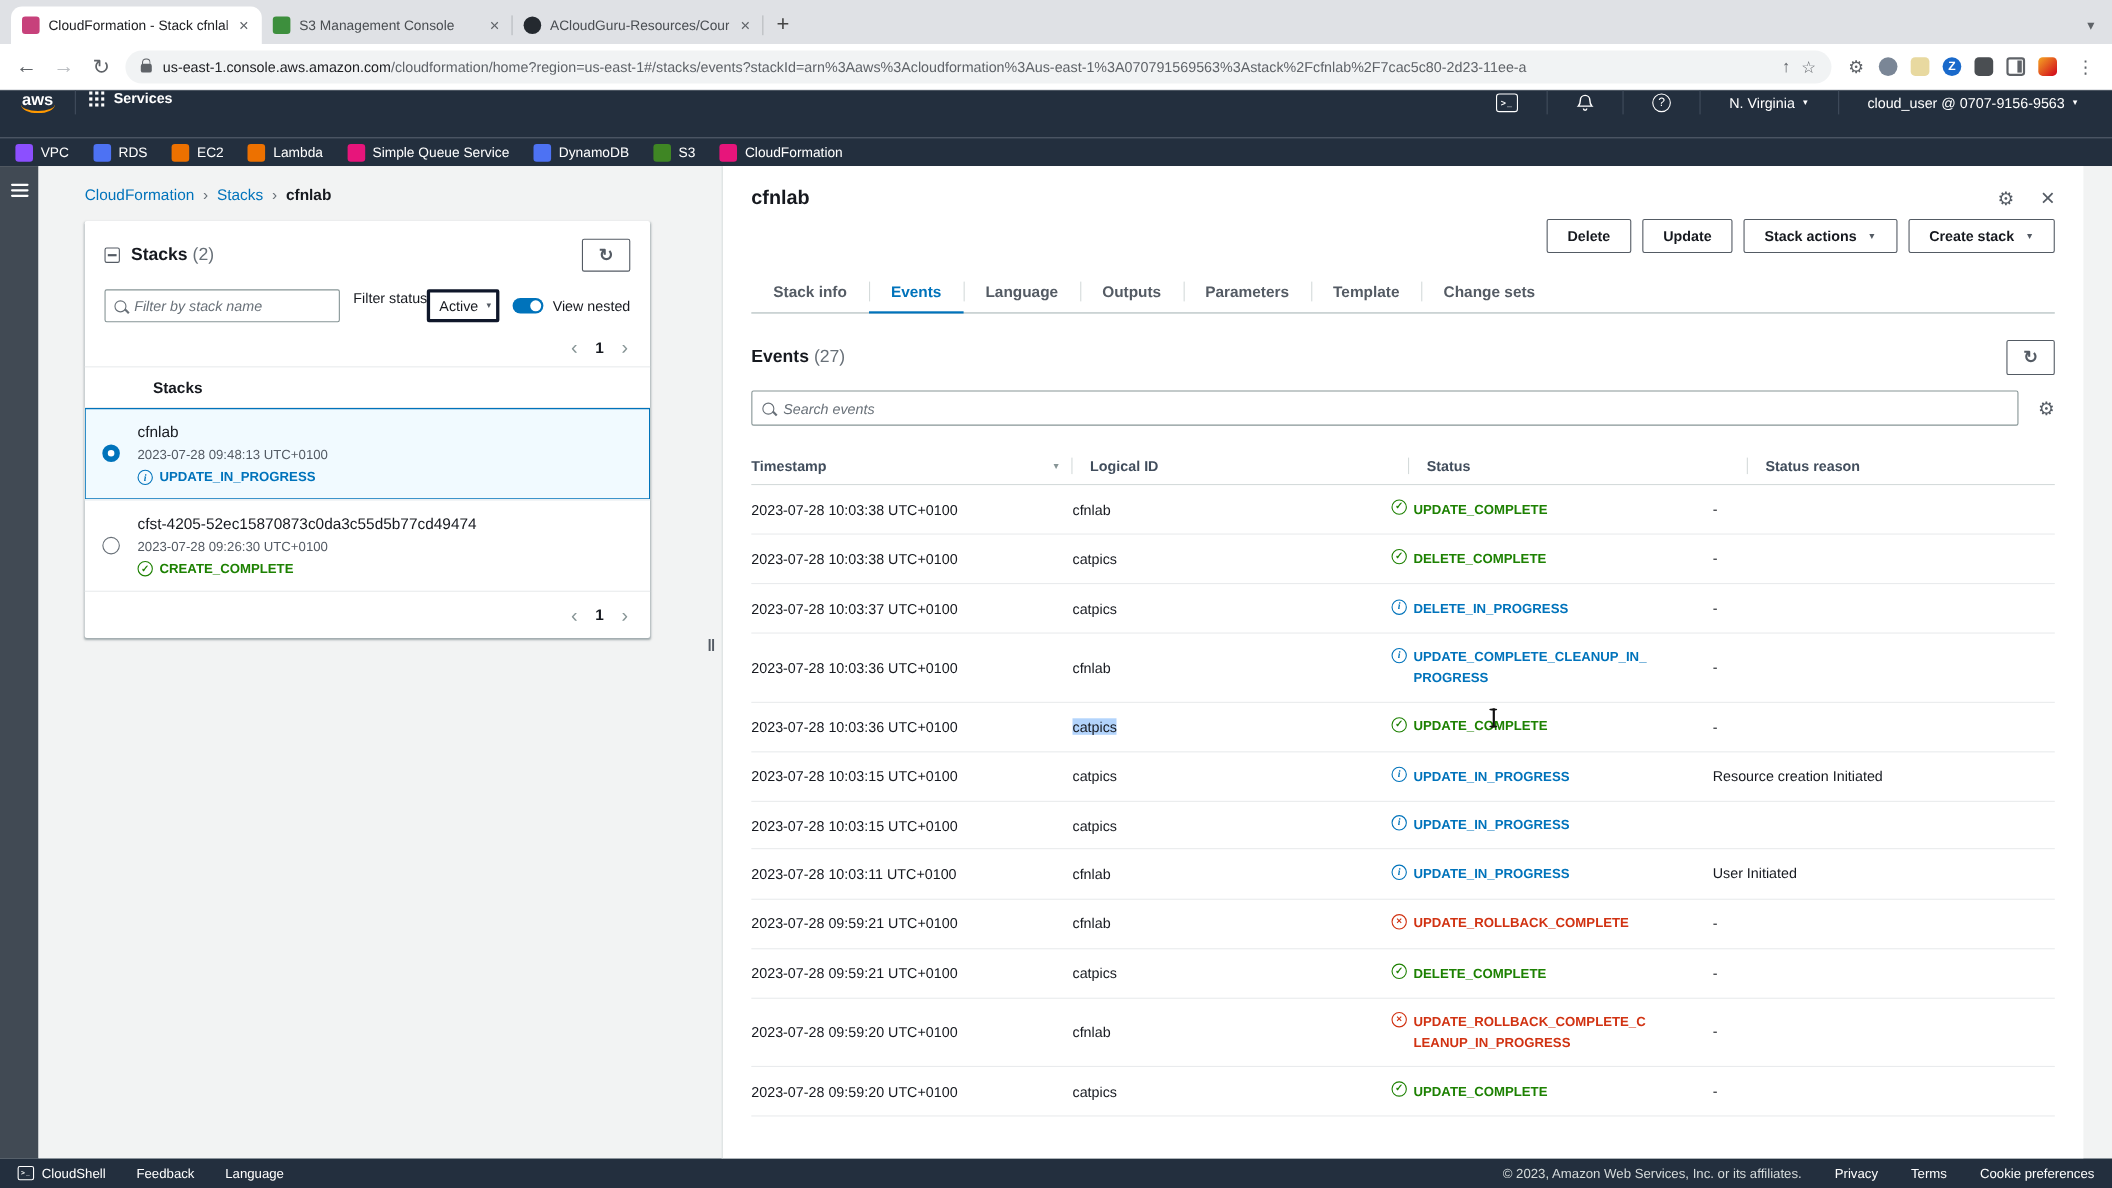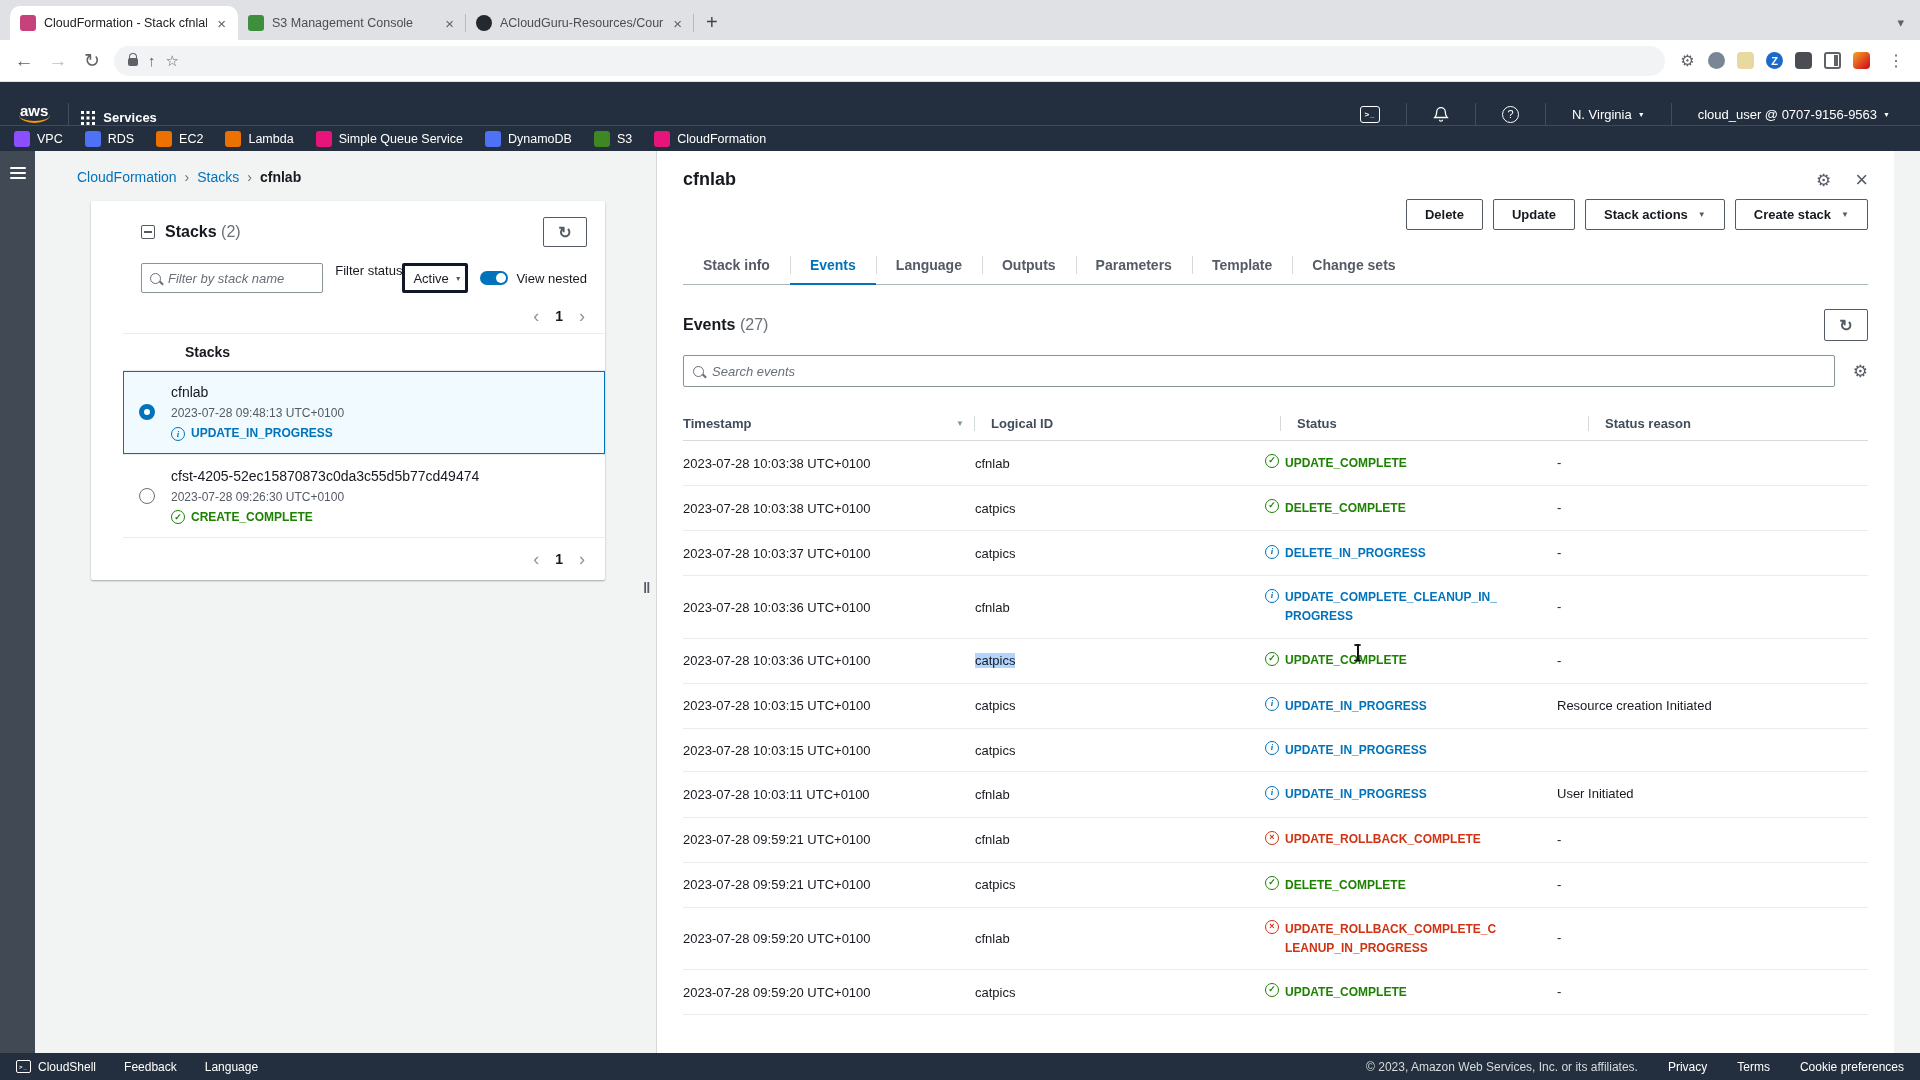--- a/index.html
+++ b/index.html
@@ -35,21 +35,21 @@
   .ext.onepw { border-radius:50%; background:#7a8696; }
   .ext.notes { background:#e8d9a0; }
   .ext.zot   { border-radius:50%; background:#1a6acb; font-weight:bold; }
   .ext.puzzle{ background:#4a4e52; }
   .ext.panel { background:none; border:2px solid #5f6368; border-radius:3px; position:relative; }
   .ext.panel::after { content:""; position:absolute; right:1px; top:1px; bottom:1px; width:4px; background:#5f6368; }
   .ext.flame { background:linear-gradient(135deg,#f5a623,#d0021b); }
   .menu3 { color:#5f6368; font-size:16px; padding:0 4px; }
 
   
-  .awsnav { height:43px; background:#232f3e; display:flex; align-items:flex-end; padding:0 16px; color:#fff; }
+  .awsnav { height:43px; background:#232f3e; display:flex; align-items:flex-start; padding:0 16px; color:#fff; }
   .awslogo { font-weight:bold; font-size:15px; color:#fff; position:relative; padding:0 8px 6px 4px; }
   .awslogo::after { content:""; position:absolute; left:3px; right:6px; bottom:2px; height:8px;
                     border-bottom:2.5px solid #ff9900; border-radius:0 0 60% 60% / 0 0 100% 100%; }
   .nav-divider { width:1px; height:22px; background:#414d5c; margin:0 12px; }
   .services { display:flex; align-items:center; gap:8px; font-size:13px; font-weight:bold; }
   .nav-search { margin-left:18px; width:560px; height:30px; border:1px solid #6c7888; border-radius:2px;
                 display:flex; align-items:center; padding:0 10px; gap:8px; color:#95a5b5; font-size:13px; }
   .nav-search .ph { font-style:italic; }
   .nav-search .shortcut { margin-left:auto; font-size:12px; color:#8d9dac; }
   .mag { width:11px; height:11px; border:1.6px solid #95a5b5; border-radius:50%; position:relative; flex:none; }
@@ -74,21 +74,21 @@
   .hamb span { display:block; height:2px; background:#fff; margin-bottom:3px; border-radius:1px; }
   .page { flex:1; display:flex; background:#f2f3f3; position:relative; min-width:0; }
 
   
   .left-col { width:621px; flex:none; }
   .breadcrumb { margin:18px 0 0 42px; font-size:14px; }
   .breadcrumb a { color:#0073bb; text-decoration:none; }
   .crumb-sep { color:#687078; margin:0 8px; }
   .crumb-current { color:#16191f; font-weight:bold; }
 
-  .card { margin:16px 0 0 56px; width:514px; background:#fff; border-radius:2px; box-shadow:0 1px 2px rgba(0,28,36,.35);padding-left:32px; }
+  .card { margin:16px 0 0 42px; width:514px; background:#fff; border-radius:2px; box-shadow:0 1px 2px rgba(0,28,36,.35); }
   .card-header { display:flex; align-items:center; padding:16px 18px 12px; gap:10px; }
   .collapse-ic { width:14px; height:14px; border:1.5px solid #545b64; border-radius:2px; position:relative; }
   .collapse-ic::after { content:""; position:absolute; left:2px; right:2px; top:calc(50% - 1px); height:1.5px; background:#545b64; }
   .card-title { font-size:16px; font-weight:bold; color:#16191f; }
   .count { color:#687078; font-weight:normal; }
   .iconbtn { margin-left:auto; width:44px; height:30px; border:1px solid #545b64; border-radius:2px; background:#fff;
              display:flex; align-items:center; justify-content:center; font-size:16px; color:#545b64; font-weight:bold; }
   .filters-row { display:flex; align-items:flex-end; padding:4px 18px 4px; gap:12px; }
   .filter-input { flex:1; height:30px; border:1px solid #879596; border-radius:2px; display:flex; align-items:center; gap:7px; padding:0 8px; color:#687078; font-size:13px; font-style:italic; background:#fff; }
   .filter-group { display:flex; flex-direction:row; }
@@ -185,20 +185,21 @@
     </div>
   <span class="newtab">+</span>
   <span class="tabsearch">▾</span>
 </div>
 <div class="toolbar">
   <span class="navbtn">←</span>
   <span class="navbtn disabled">→</span>
   <span class="navbtn">↻</span>
   <div class="omnibox">
     <span class="lock"></span>
+    <span class="url"><span class="domain">us-east-1.console.aws.amazon.com</span><span class="path">/cloudformation/home?region=us-east-1#/stacks/events?stackId=arn%3Aaws%3Acloudformation%3Aus-east-1%3A070791569563%3Astack%2Fcfnlab%2F7cac5c80-2d23-11ee-a</span></span>
     <span class="omni-ic">↑</span>
     <span class="omni-ic">☆</span>
   </div>
   <div class="ext-icons">
     <span class="ext gear">⚙</span>
     <span class="ext onepw"></span>
     <span class="ext notes"></span>
     <span class="ext zot">Z</span>
     <span class="ext puzzle"></span>
     <span class="ext panel"></span>

